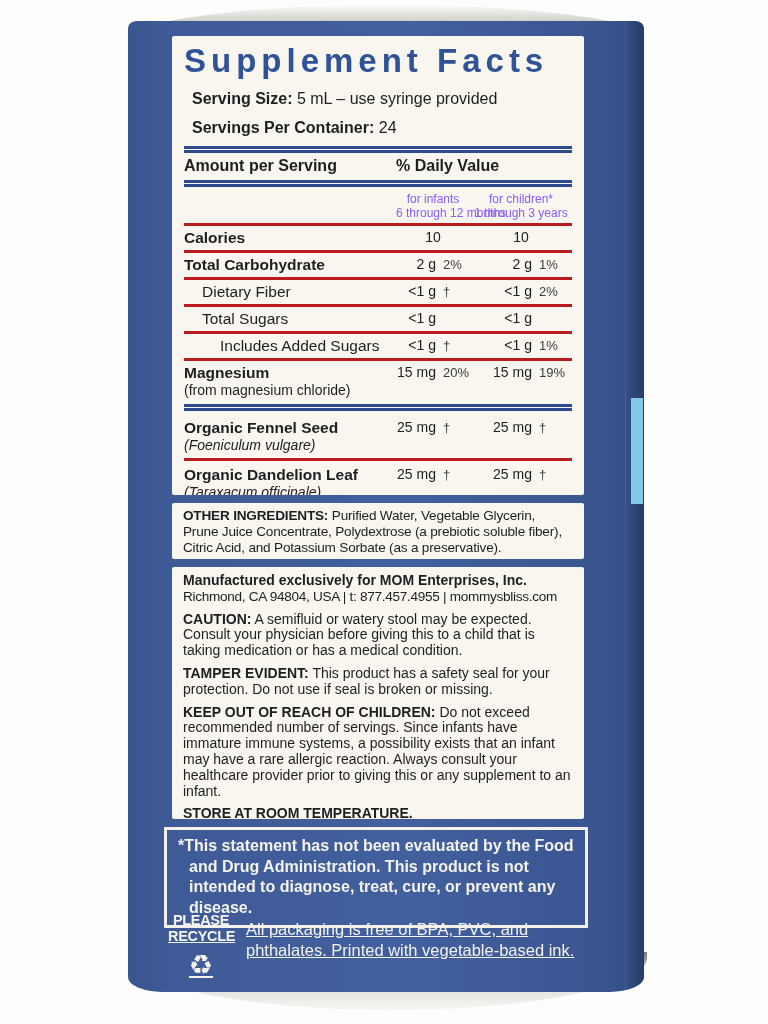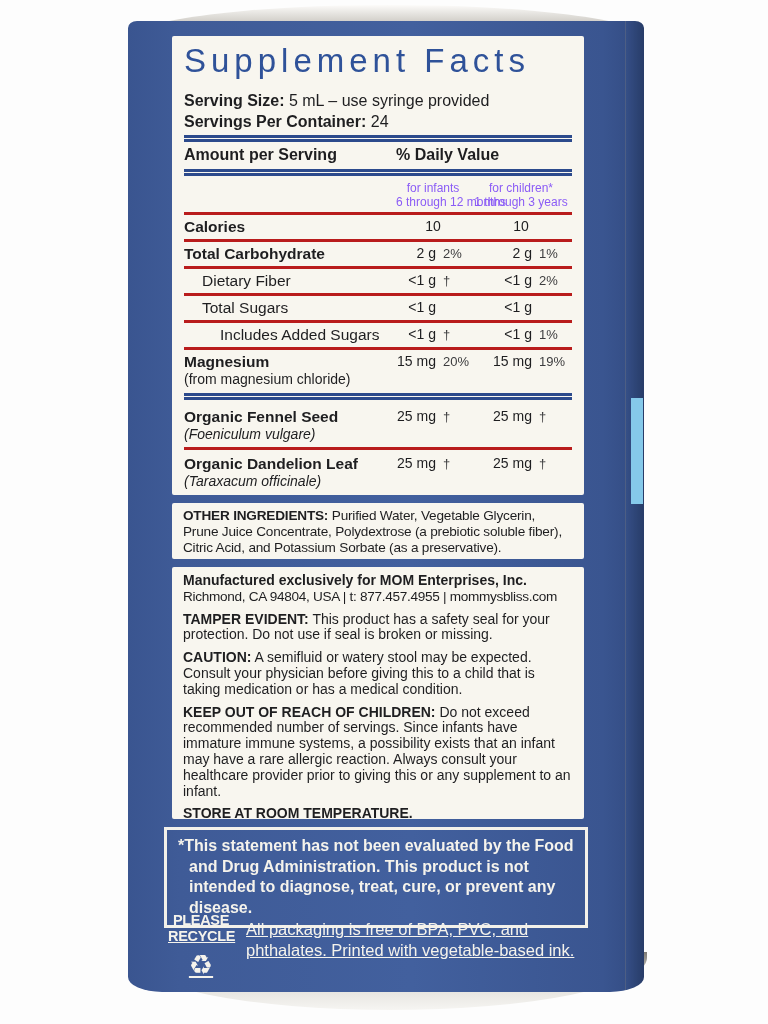--- a/index.html
+++ b/index.html
@@ -22,23 +22,23 @@
     border-radius:9px 9px 34px 34px / 7px 7px 15px 15px;overflow:hidden;
     background:linear-gradient(to right,#3a5590,var(--box-blue) 10%,#42609e 55%,#3a5590 92%,#314a80);}
   .edge{position:absolute;left:497px;top:0;width:19px;height:100%;z-index:2;
     background:linear-gradient(to right,rgba(0,0,0,0),rgba(0,0,0,0.20));
     border-left:1px solid rgba(255,255,255,0.16);}
   .strip{position:absolute;left:503px;top:377px;width:12px;height:106px;z-index:3;
     background:var(--strip);}
   .panel{position:absolute;left:44px;width:412px;background:var(--panel);
     border-radius:2px;box-sizing:border-box;overflow:hidden;}
   .facts{top:15px;height:459px;padding:5px 12px 4px;}
-  .title{margin:1px 0 10px;font-size:33px;font-weight:normal;letter-spacing:5px;
+  .title{margin:1px 0 0;font-size:33px;font-weight:bold;letter-spacing:5px;
     color:#2f5299;white-space:nowrap;}
-  .serv{margin:0;font-size:16px;line-height:21px;}
+  .serv{margin:8px;font-size:16px;line-height:21px;}
   .b{font-weight:bold;}
   .i{font-style:italic;}
   .bar{height:7px;margin:3px 0;
     background:linear-gradient(to bottom,var(--accent) 0 3px,var(--panel) 3px 4px,var(--accent) 4px 7px);}
   .fgrid{display:grid;grid-template-columns:minmax(0,1fr) 40px 34px 62px 40px;align-items:start;}
   .hdr{padding:1px 0 2px;}
   .hdr .hl{font-size:16px;}
   .hdr .hr{grid-column:2/6;font-size:16px;}
   .subhead{padding:2px 0 3px;font-size:12px;line-height:14px;color:#8b5cf6;}
   .subhead .g1{grid-column:2/4;text-align:center;white-space:nowrap;}
@@ -202,26 +202,26 @@
       </p>
     </section>
 
     <section class="panel info">
       <p class="mfg">
         <span class="b" style="display:block">Manufactured exclusively for MOM Enterprises, Inc.</span>
         <span class="l2">Richmond, CA 94804, USA   |   t: 877.457.4955   |   mommysbliss.com</span>
       </p>
       <div id="info-paragraphs">
           <p>
+    <span class="b plabel">CAUTION:</span>
+    <span class="ptext"> A semifluid or watery stool may be expected. Consult your physician before giving this to a child that is taking medication or has a medical condition.</span>
+  </p>
+          <p>
     <span class="b plabel">TAMPER EVIDENT:</span>
     <span class="ptext"> This product has a safety seal for your protection. Do not use if seal is broken or missing.</span>
-  </p>
-          <p>
-    <span class="b plabel">CAUTION:</span>
-    <span class="ptext"> A semifluid or watery stool may be expected. Consult your physician before giving this to a child that is taking medication or has a medical condition.</span>
   </p>
           <p>
     <span class="b plabel">KEEP OUT OF REACH OF CHILDREN:</span>
     <span class="ptext"> Do not exceed recommended number of servings. Since infants have immature immune systems, a possibility exists that an infant may have a rare allergic reaction. Always consult your healthcare provider prior to giving this or any supplement to an infant.</span>
   </p>
         </div>
       <p class="b storage">STORE AT ROOM TEMPERATURE.</p>
     </section>
 
     <div class="statement">

